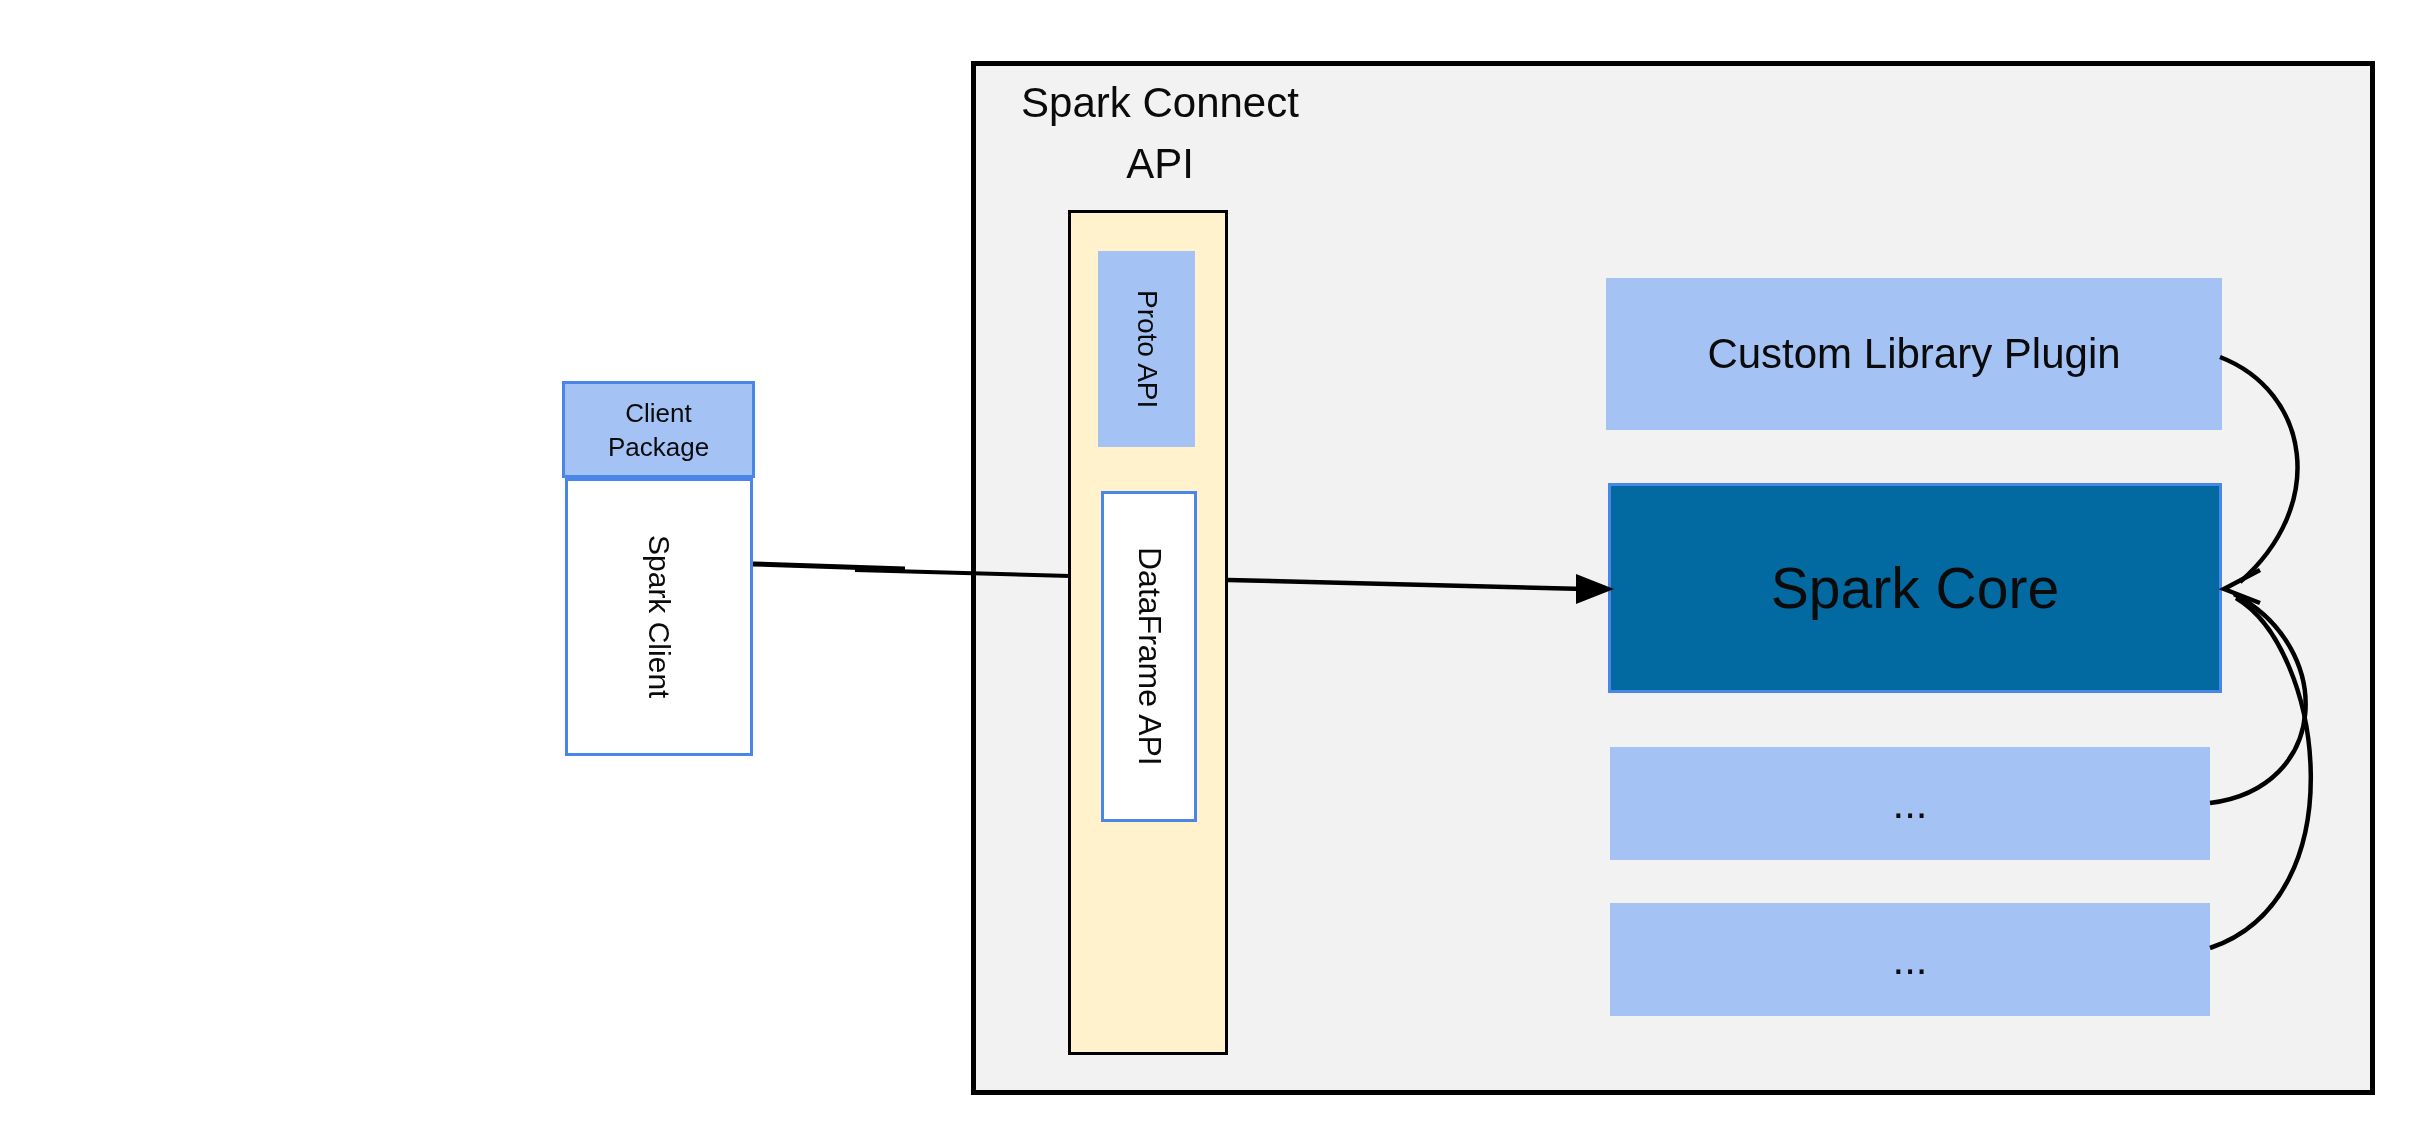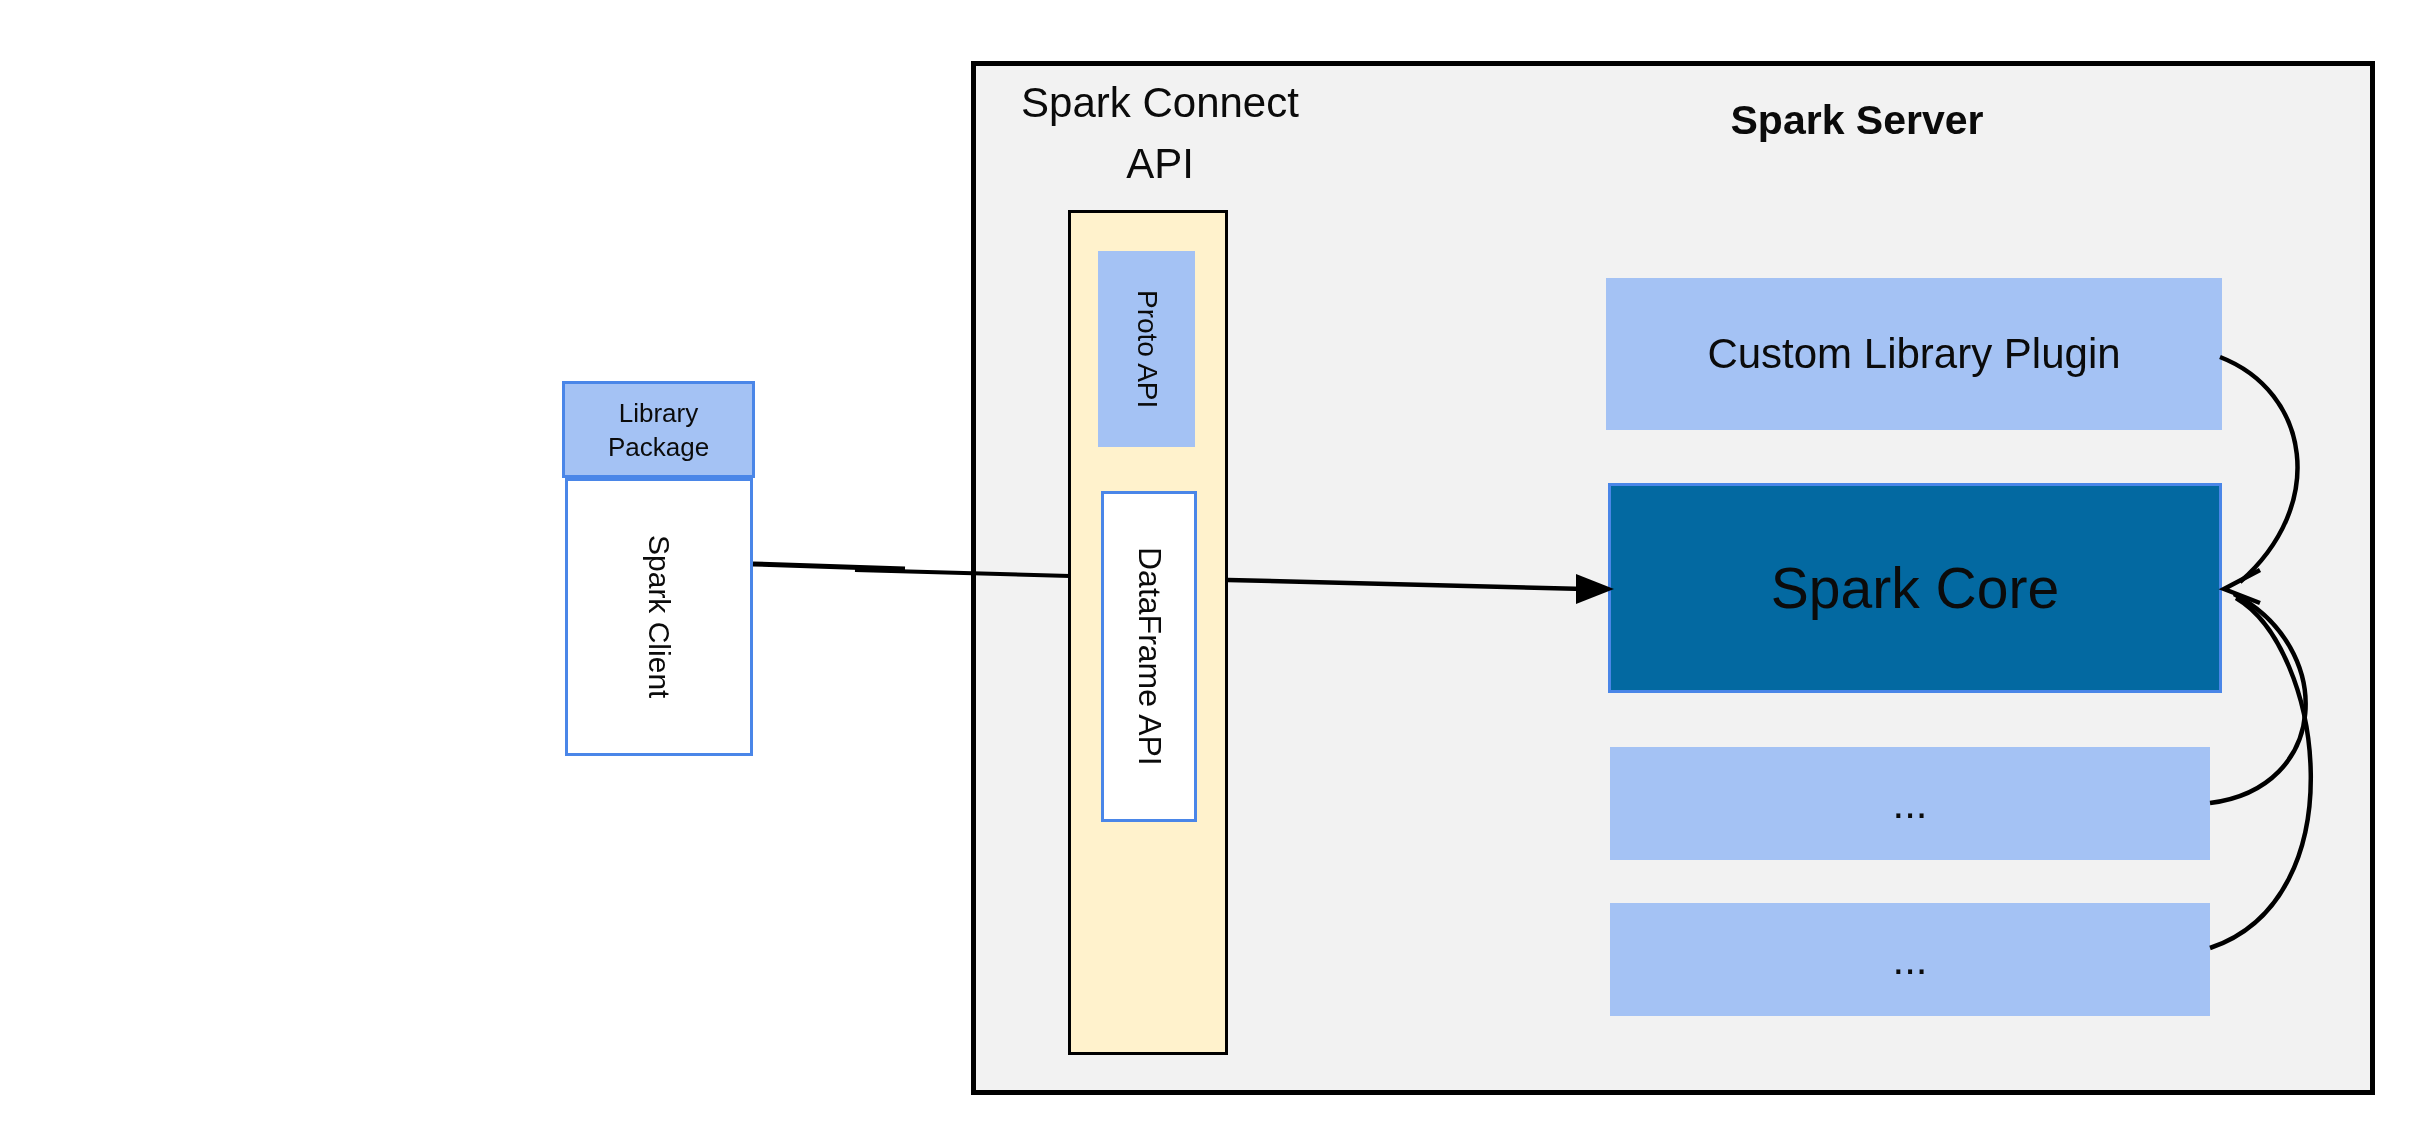--- a/index.html
+++ b/index.html
@@ -71,25 +71,24 @@
   .connectors{position:absolute;left:0;top:0;width:2435px;height:1135px;pointer-events:none;}
 </style>
 </head>
 <body>
 
 <div class="stage">
 
   <div class="box server-container"></div>
 
   <div class="label connect-label">Spark Connect API</div>
-  <div class="label server-title">Spark Server</div>
 
 
   <div class="box client-package">
-    <div class="lbl">Library Package</div>
+    <div class="lbl">Client Package</div>
   </div>
   <div class="box spark-client">
     <span class="vtext">Spark Client</span>
   </div>
 
   <div class="box api-panel"></div>
   <div class="box proto-api">
     <span class="vtext">Proto API</span>
   </div>
   <div class="box dataframe-api">

